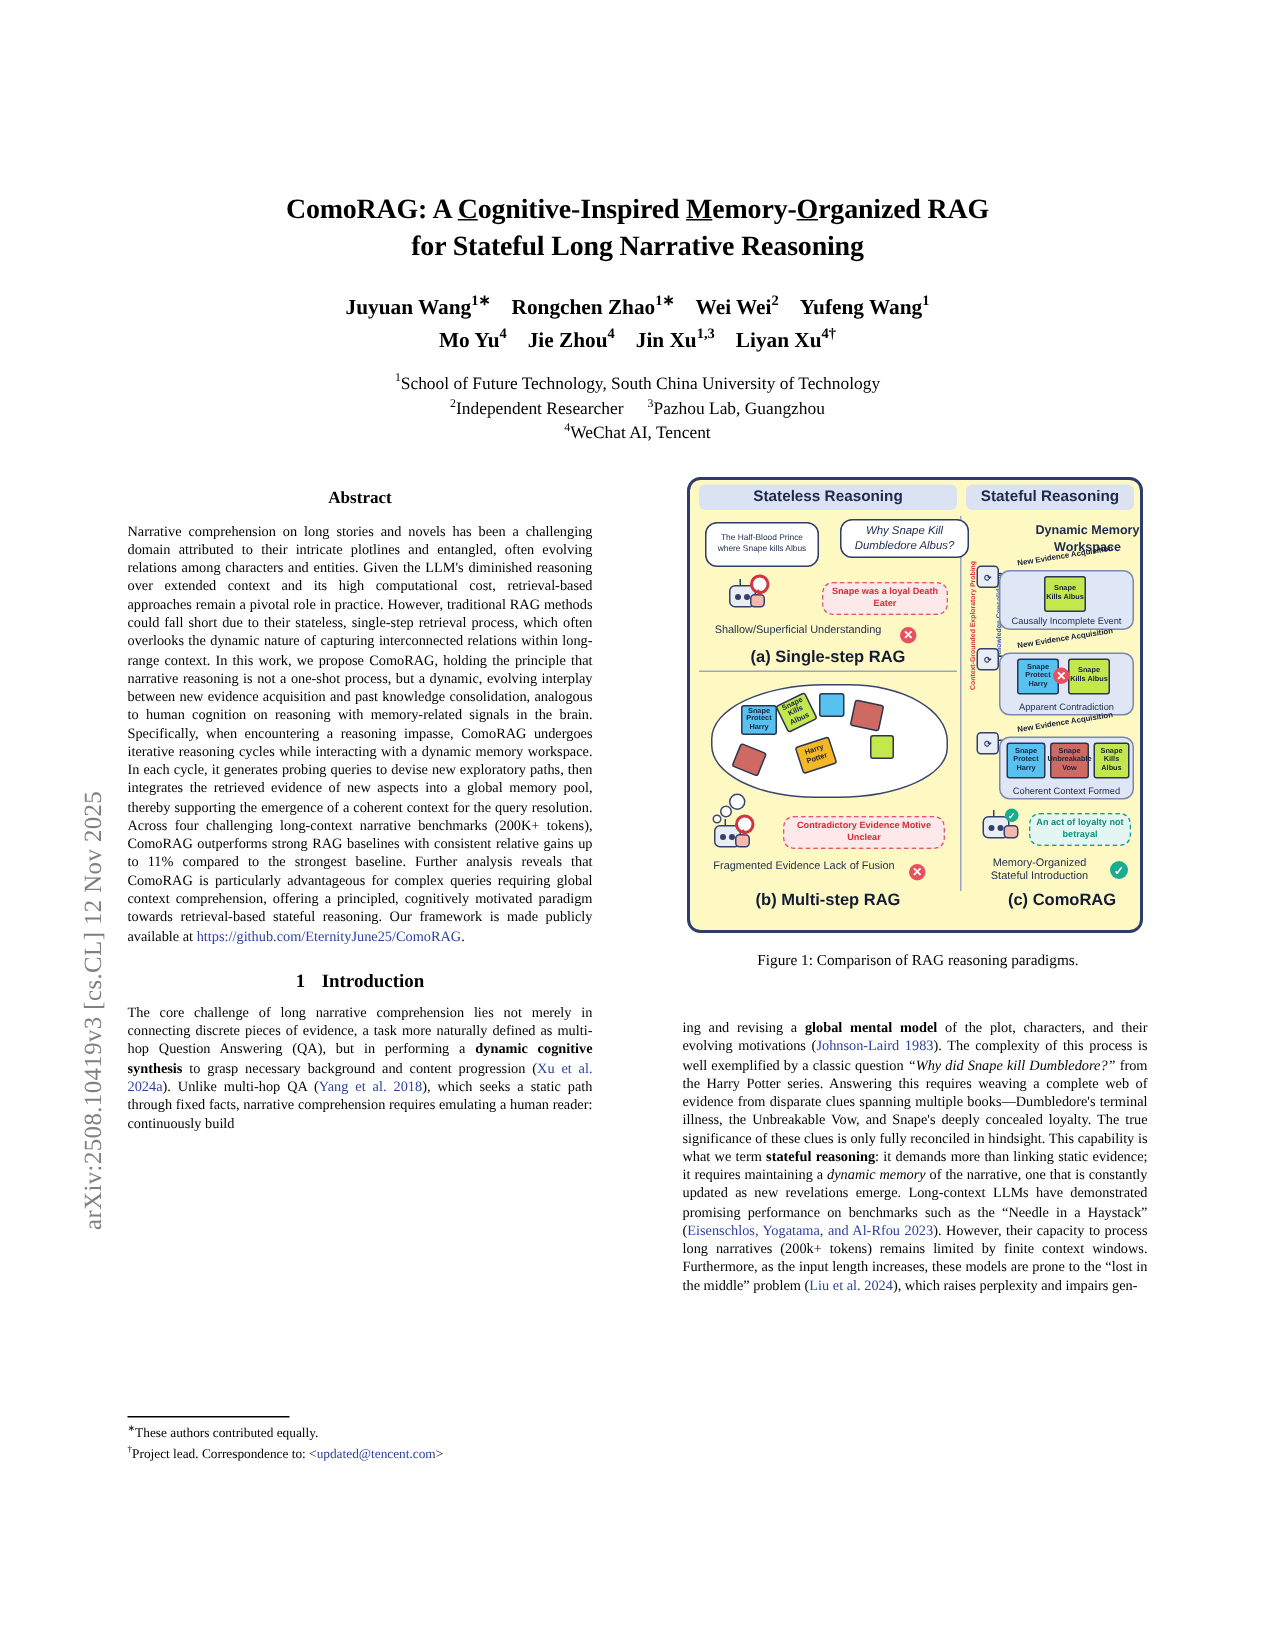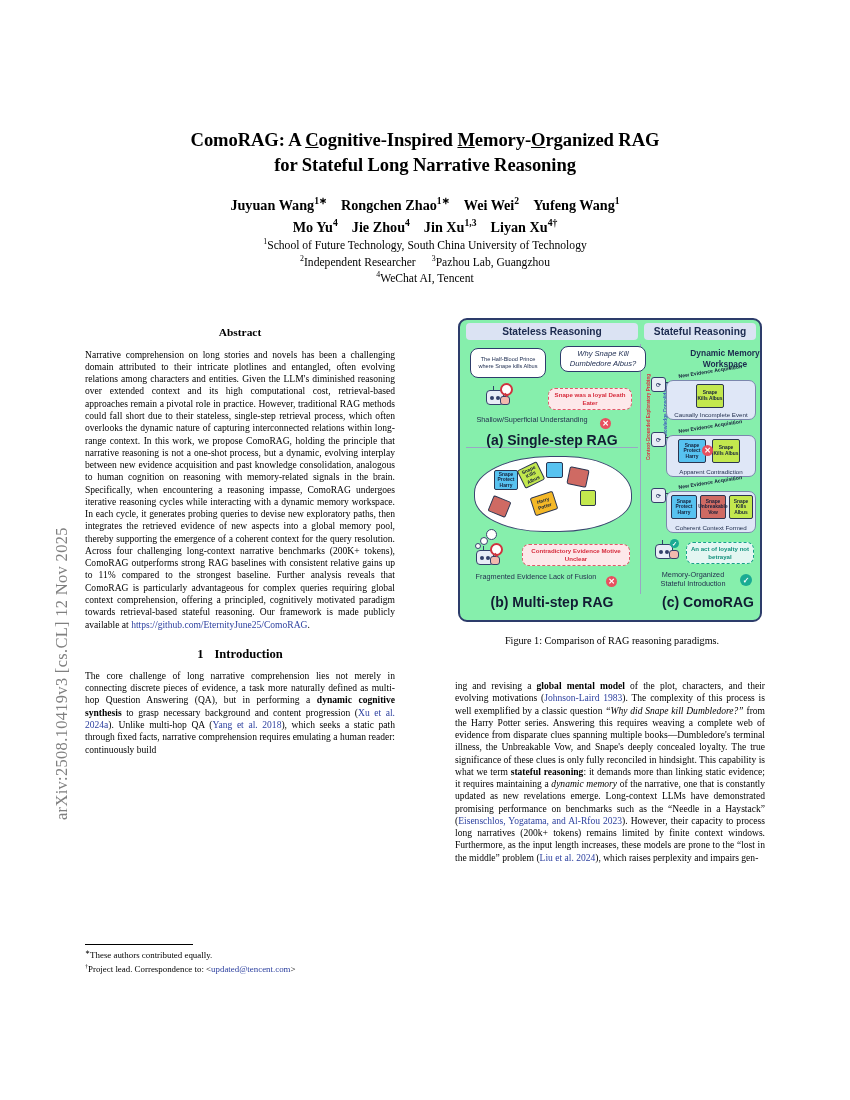--- a/index.html
+++ b/index.html
@@ -66,20 +66,21 @@
     font-family: "Liberation Serif", serif;
     font-weight: bold;
     font-size: 14.2px;
     line-height: 1.55;
   }
   #authors .nm { white-space: nowrap; }
   #authors .gap { display: inline-block; width: 14px; }
   sup { font-size: 0.68em; vertical-align: super; line-height: 0; font-weight: inherit; }
 
   #affils {
+    margin-top: 10px;
     font-family: "Liberation Serif", serif;
     font-size: 11.6px;
     line-height: 1.42;
   }
   #affils .gap { display: inline-block; width: 16px; }
 
   
   .col {
     position: absolute;
     width: 310px;
@@ -136,21 +137,21 @@
     left: 458px;
     top: 318px;
     width: 304px;
   }
   #figure-box {
     position: relative;
     width: 300px;
     height: 300px;
     border: 2.2px solid #2d3c6b;
     border-radius: 9px;
-    background: #86efac;
+    background: #fef9c3;
     overflow: hidden;
     font-family: "Liberation Sans", sans-serif;
   }
   #fig-caption {
     margin-top: 13px;
     width: 308px;
     text-align: center;
     font-family: "Liberation Serif", serif;
     font-size: 10.2px;
   }
@@ -222,21 +223,21 @@
     position: absolute;
     text-align: center;
     font-size: 7.3px;
     color: #24324f;
     line-height: 1.3;
   }
   .panel-name {
     position: absolute;
     text-align: center;
     font-weight: bold;
-    font-size: 14px;
+    font-size: 11px;
     color: #111b33;
   }
   .fig-sub {
     position: absolute;
     text-align: center;
     font-weight: bold;
     font-size: 8.4px;
     color: #1b2a4e;
     line-height: 1.25;
   }

